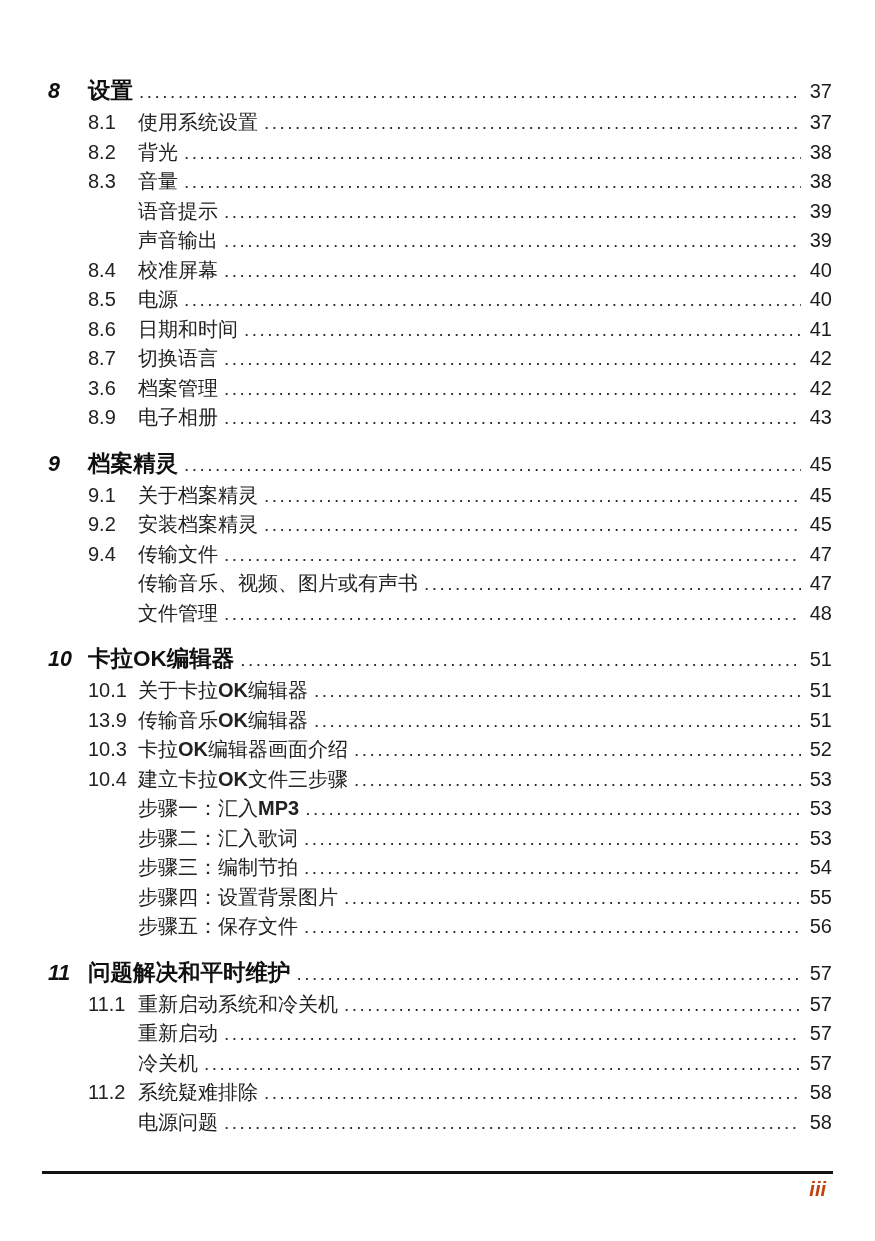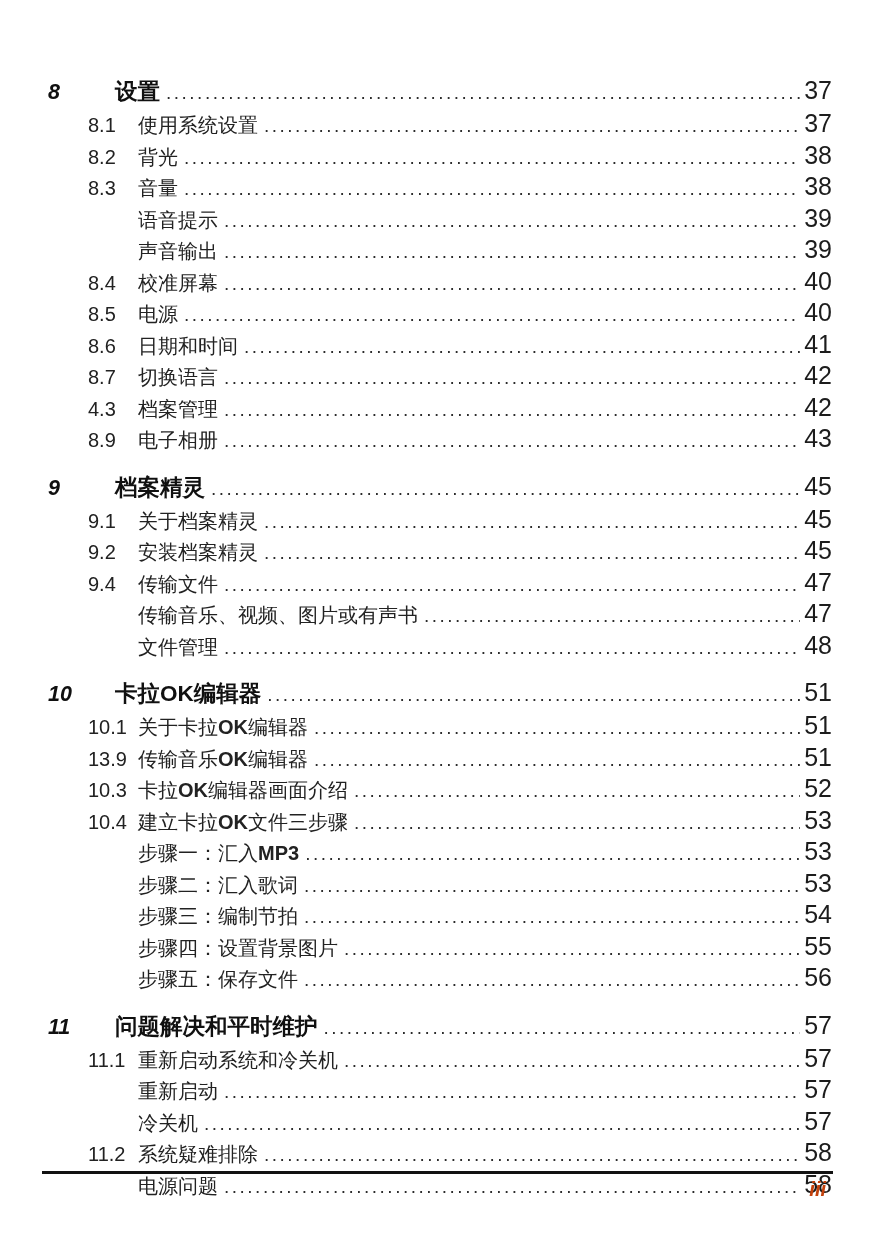--- a/index.html
+++ b/index.html
@@ -23,37 +23,37 @@
     font-family:"Liberation Sans",sans-serif;
     font-style:italic;font-weight:bold;font-size:21.5px;
   }
   .row.lvl2{margin-left:40px;}
   .row.lvl3{margin-left:90px;}
   .num{
     width:50px;flex:none;
     font-family:"Liberation Sans",sans-serif;font-size:20px;color:#222;
   }
   .title{flex:none;white-space:nowrap;font-family:"Liberation Serif",serif;}
-  .heading-row .title{font-family:"Liberation Sans",sans-serif;margin-left:27px;}
+  .heading-row .title{font-family:"Liberation Sans",sans-serif;}
   .title .latin{font-family:"Liberation Sans",sans-serif;}
   .title .b{font-weight:bold;}
 
   .leader{
     flex:1 1 auto;overflow:hidden;white-space:nowrap;
     margin:0 4px 0 6px;min-width:12px;
   }
   .leader::after{
     content:"..........................................................................................................................................................................................................................................";
     font-family:"Liberation Sans",sans-serif;
     font-size:19px;letter-spacing:2.5px;color:#2b2b2b;font-weight:normal;font-style:normal;
   }
   .pagenum{
     flex:none;min-width:27px;text-align:right;
     font-family:"Liberation Sans",sans-serif;
-    font-size:25px;font-weight:normal;font-style:normal;color:#1c1c1c;
+    font-size:20px;font-weight:normal;font-style:normal;color:#1c1c1c;
   }
 
   .footer{position:absolute;left:42px;top:1171px;width:791px;}
   .footer-rule{border-top:3px solid #121212;height:0;}
   .footer-page{
     margin-top:4px;padding-right:7px;text-align:right;
     font-family:"Liberation Sans",sans-serif;
     font-style:italic;font-weight:bold;font-size:20px;color:#c2410c;
   }
 </style>
@@ -115,21 +115,21 @@
           <span class="leader"></span>
           <span class="pagenum">41</span>
         </div>
         <div class="row lvl2">
           <span class="num">8.7</span>
           <span class="title"><span>切换语言</span></span>
           <span class="leader"></span>
           <span class="pagenum">42</span>
         </div>
         <div class="row lvl2">
-          <span class="num">4.3</span>
+          <span class="num">3.6</span>
           <span class="title"><span>档案管理</span></span>
           <span class="leader"></span>
           <span class="pagenum">42</span>
         </div>
         <div class="row lvl2">
           <span class="num">8.9</span>
           <span class="title"><span>电子相册</span></span>
           <span class="leader"></span>
           <span class="pagenum">43</span>
         </div>

